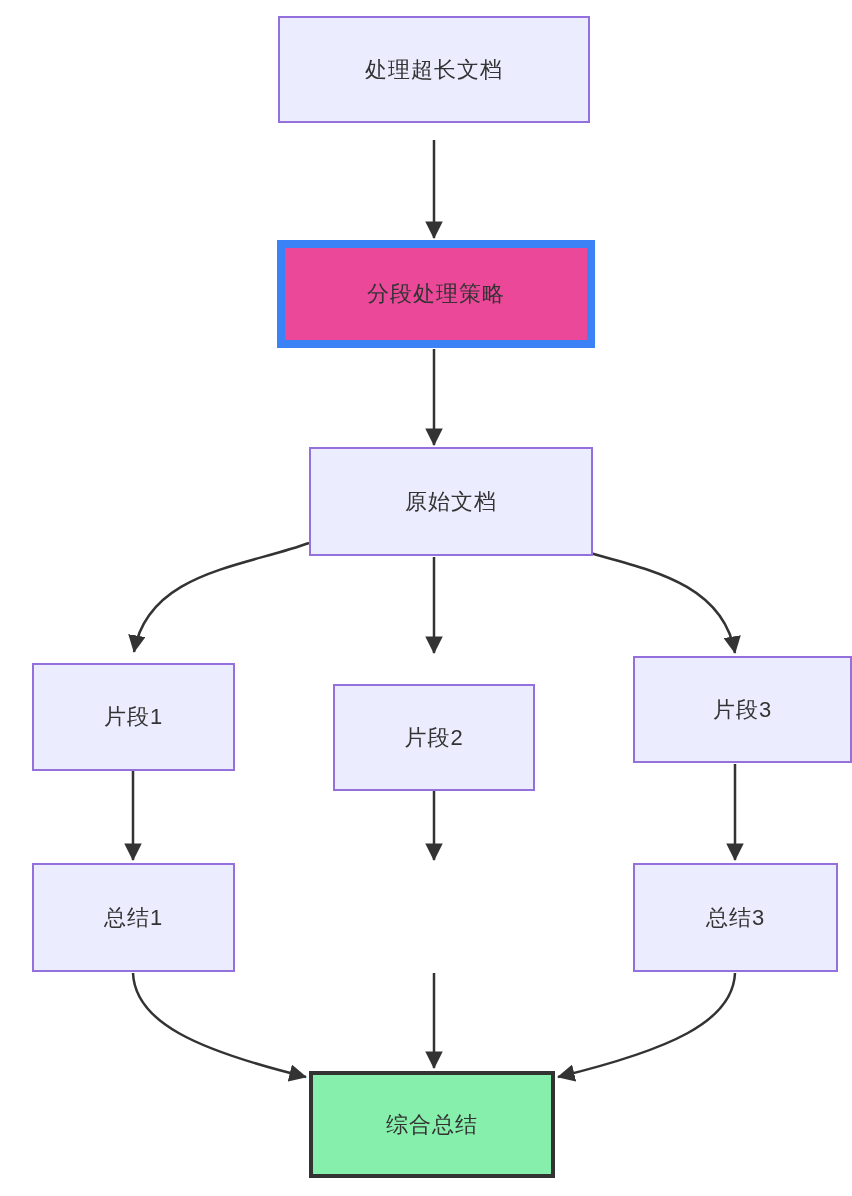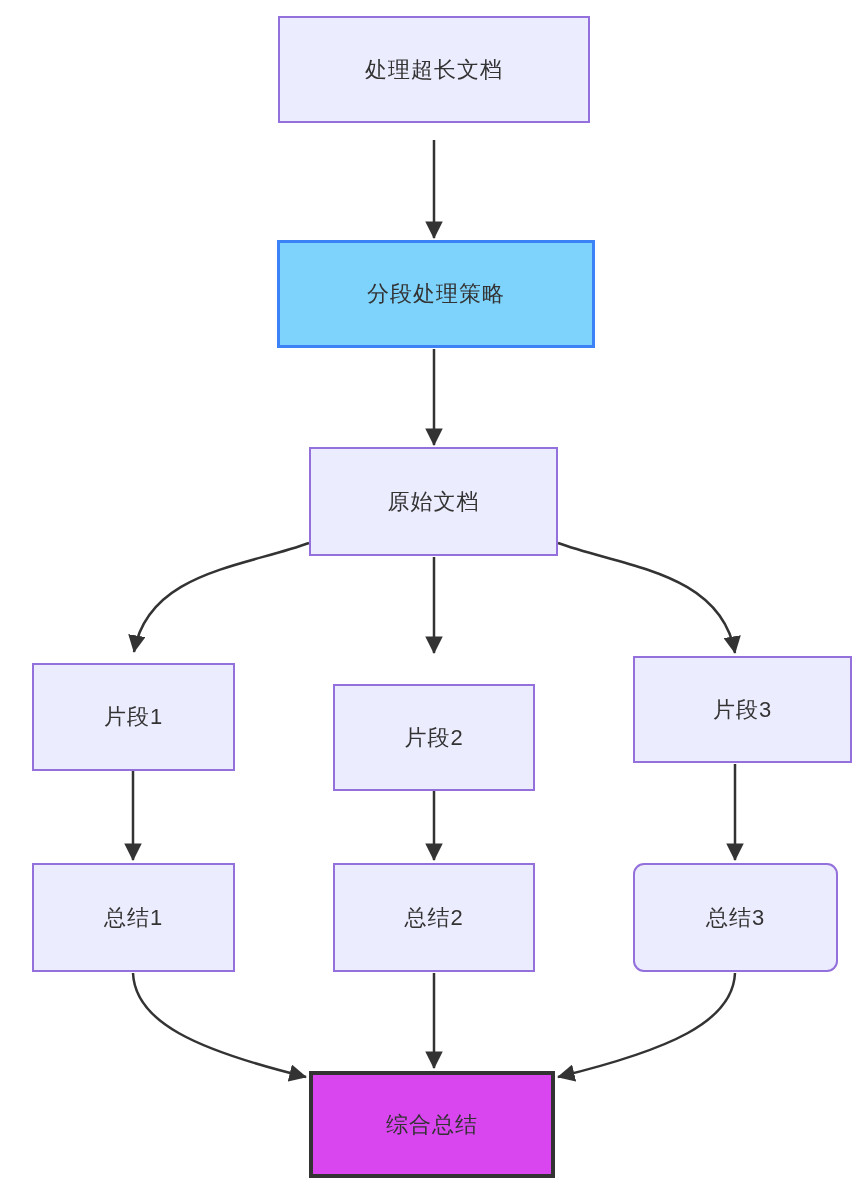--- a/index.html
+++ b/index.html
@@ -30,37 +30,37 @@
     justify-content: center;
     background: #ECECFF;
     border: 2px solid #9370DB;
     color: #333333;
     font-size: 22px;
     letter-spacing: 1px;
     text-align: center;
     white-space: nowrap;
   }
   .node.purple {
-    background: #7dd3fc;
-    border: 3px solid #3b82f6;
+    background: #ec4899;
+    border: 8px solid #3b82f6;
   }
   .node.green {
-    background: #d946ef;
+    background: #86efac;
     border: 4px solid #333333;
   }
   
   #n-a  { left: 278px; top: 16px;   width: 312px; height: 107px; }
   #n-b  { left: 277px; top: 240px;  width: 318px; height: 108px; }
-  #n-c  { left: 309px; top: 447px;  width: 249px; height: 109px; }
+  #n-c  { left: 309px; top: 447px;  width: 284px; height: 109px; }
   #n-d1 { left: 32px;  top: 655px;  width: 203px; height: 108px; margin-top: 8px; }
   #n-d2 { left: 333px; top: 684px;  width: 202px; height: 107px; }
   #n-d3 { left: 633px; top: 656px;  width: 219px; height: 107px; }
   #n-e1 { left: 32px;  top: 863px;  width: 203px; height: 109px; }
   #n-e2 { left: 333px; top: 863px;  width: 202px; height: 109px; }
-  #n-e3 { left: 633px; top: 863px;  width: 205px; height: 109px; border-radius: 11px; }
+  #n-e3 { left: 633px; top: 863px;  width: 205px; height: 109px; }
   #n-f  { left: 309px; top: 1071px; width: 246px; height: 107px; }
 </style>
 </head>
 <body>
 
 <div class="canvas">
 
   <svg class="edges" viewBox="0 0 852 1196" xmlns="http://www.w3.org/2000/svg">
     <defs>
       <marker id="arrow" viewBox="0 0 10 10" refX="9.5" refY="5" markerWidth="7" markerHeight="7" orient="auto">
@@ -82,17 +82,16 @@
     </g>
   </svg>
 
   <div id="n-a" class="node">处理超长文档</div>
   <div id="n-b" class="node purple">分段处理策略</div>
   <div id="n-c" class="node">原始文档</div>
   <div id="n-d1" class="node">片段1</div>
   <div id="n-d2" class="node">片段2</div>
   <div id="n-d3" class="node">片段3</div>
   <div id="n-e1" class="node">总结1</div>
-  <div id="n-e2" class="node">总结2</div>
   <div id="n-e3" class="node">总结3</div>
   <div id="n-f" class="node green">综合总结</div>
 
 </div>
 
 </body></html>

